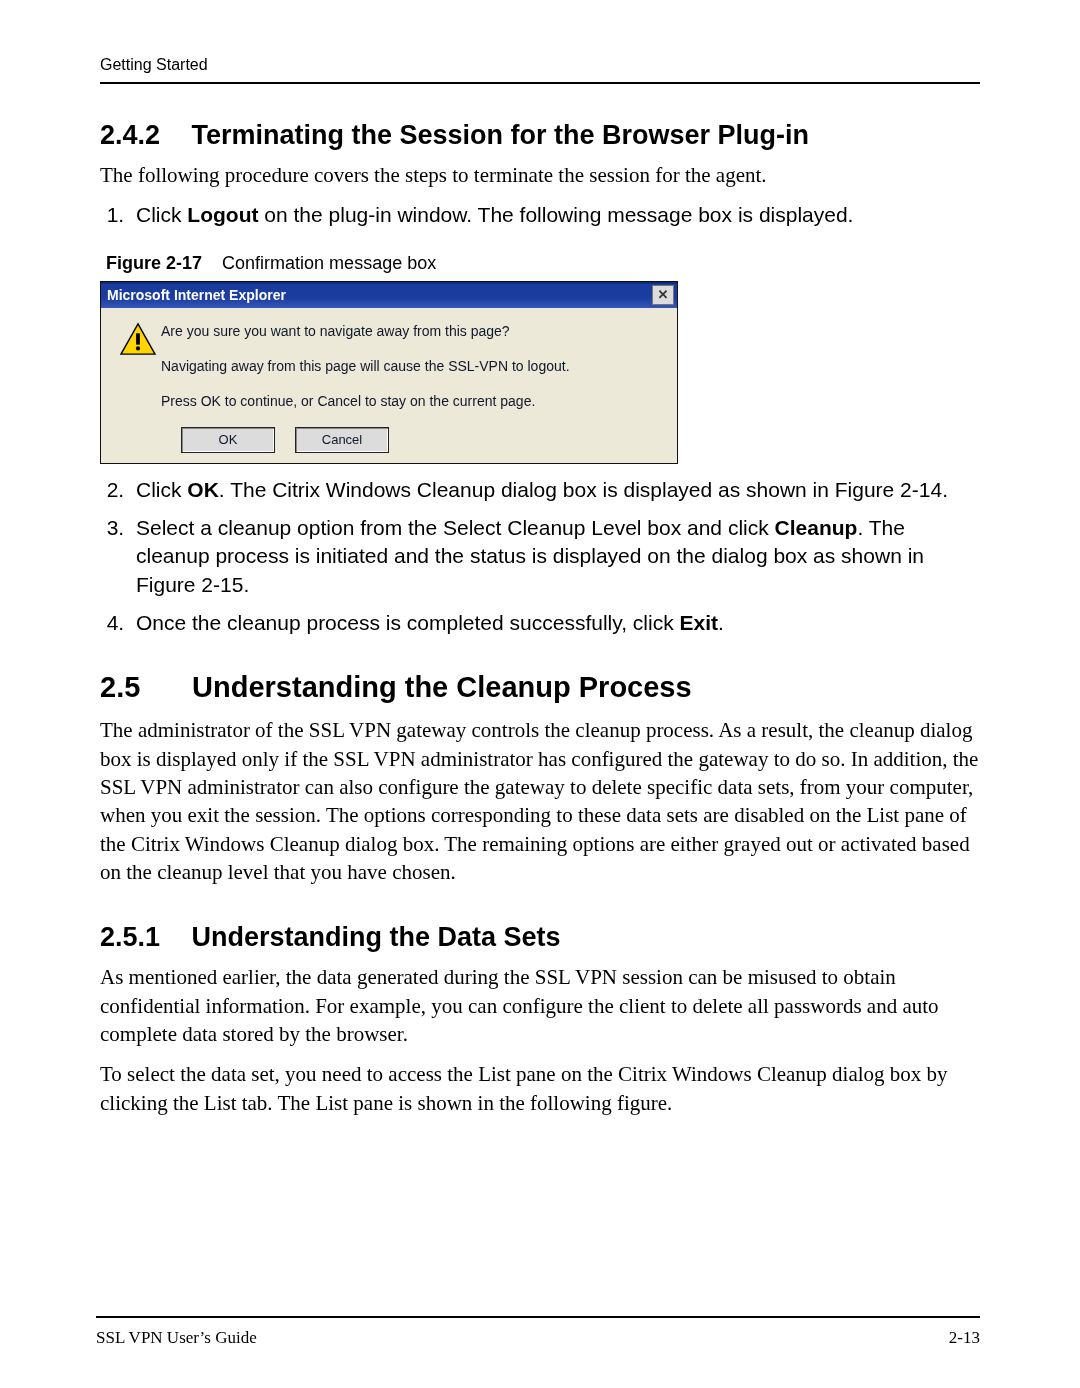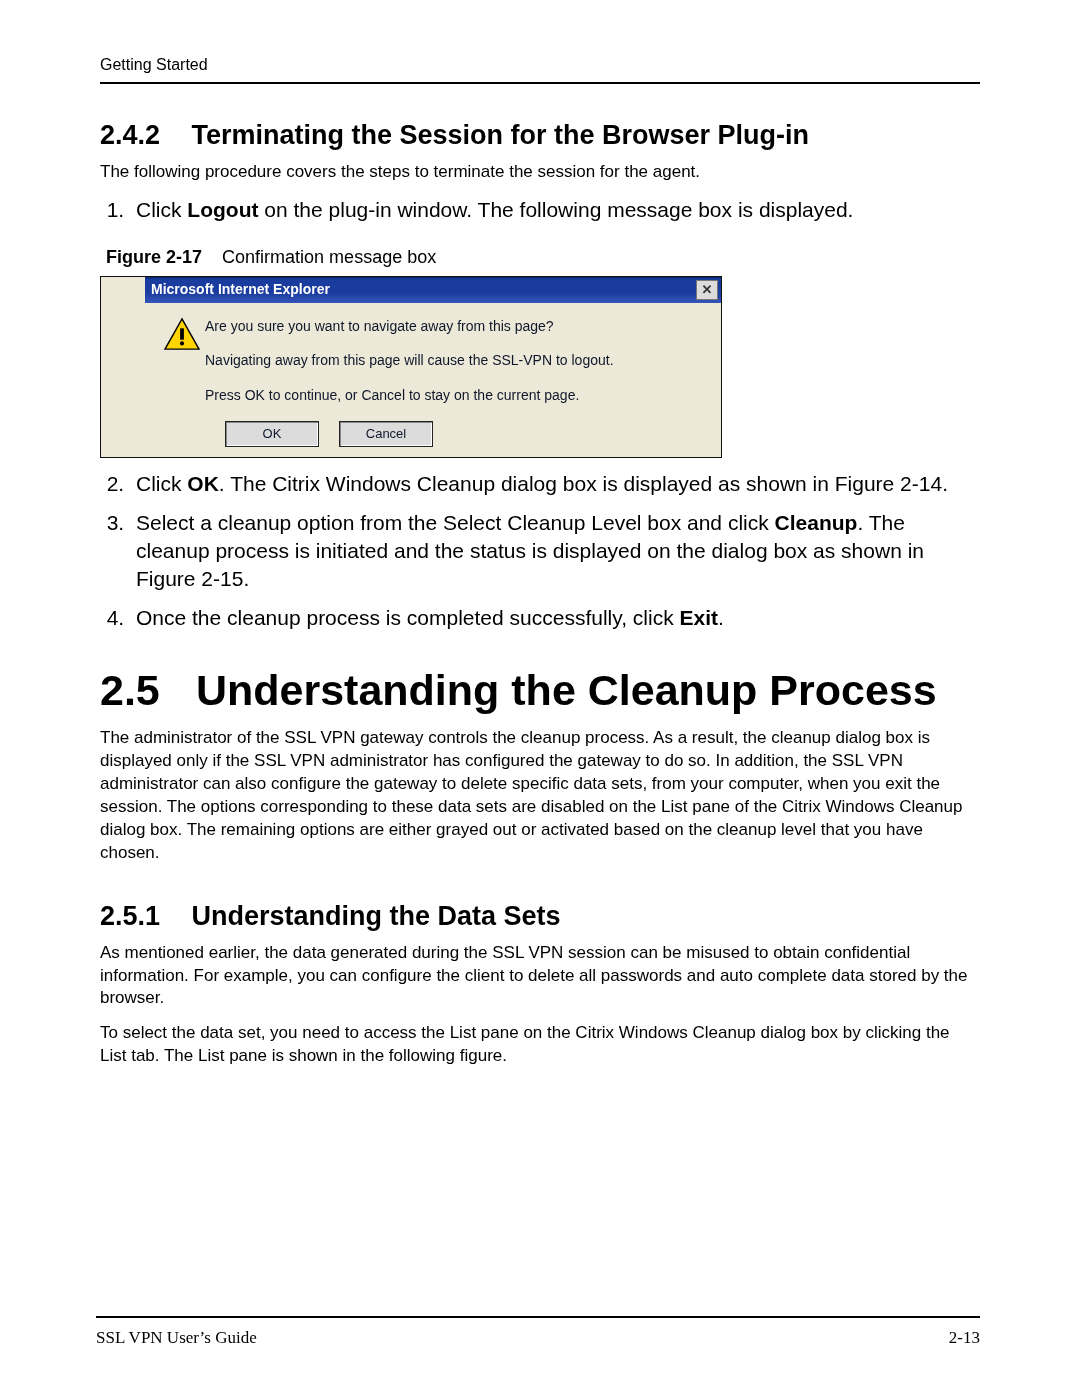--- a/index.html
+++ b/index.html
@@ -27,32 +27,33 @@
     margin: 0;
     width: 100%;
   }
   .h2 {
     font-size: 27px;
     font-weight: bold;
     margin-top: 36px;
     margin-bottom: 10px;
   }
   .h1 {
-    font-size: 43px;
+    font-size: 29px;
     font-weight: bold;
     margin-top: 34px;
     margin-bottom: 12px;
   }
   .sec-num-h2 { display: inline-block; width: 84px; }
   .sec-num-h1 { display: inline-block; width: 84px; }
   .para {
-    font-size: 17px;
+    font-size: 21px;
     line-height: 1.35;
     margin-top: 6px;
     margin-bottom: 12px;
+    font-family: Liberation Serif, serif;
   }
   ol.steps {
     list-style: decimal;
     padding-left: 30px;
     margin: 0 0 10px 0;
   }
   ol.steps li {
     font-size: 21px;
     line-height: 1.35;
     padding-left: 6px;
@@ -168,21 +169,21 @@
 
   <ol class="steps">
     <li>
       <span>Click </span><b>Logout</b><span> on the plug-in window. The following message box is displayed.</span>
       <div class="fig-caption" style="margin-left:-30px;">
         <span class="fig-label">Figure 2-17</span>
         <span>&nbsp;&nbsp;</span>
         <span>Confirmation message box</span>
       </div>
       
-      <div class="dialog" style="margin-left:-36px;padding-left:44px;">
+      <div class="dialog" style="margin-left:-36px;">
         <div class="titlebar">
           <span>Microsoft Internet Explorer</span>
           <span class="closebtn">
             <span>✕</span>
           </span>
         </div>
         <div class="body">
           <div class="icon-wrap">
             <svg class="warn-triangle" viewBox="0 0 40 36">
               <polygon points="20,2 38,34 2,34" fill="#ffd400" stroke="#000" stroke-width="1.5"></polygon>

